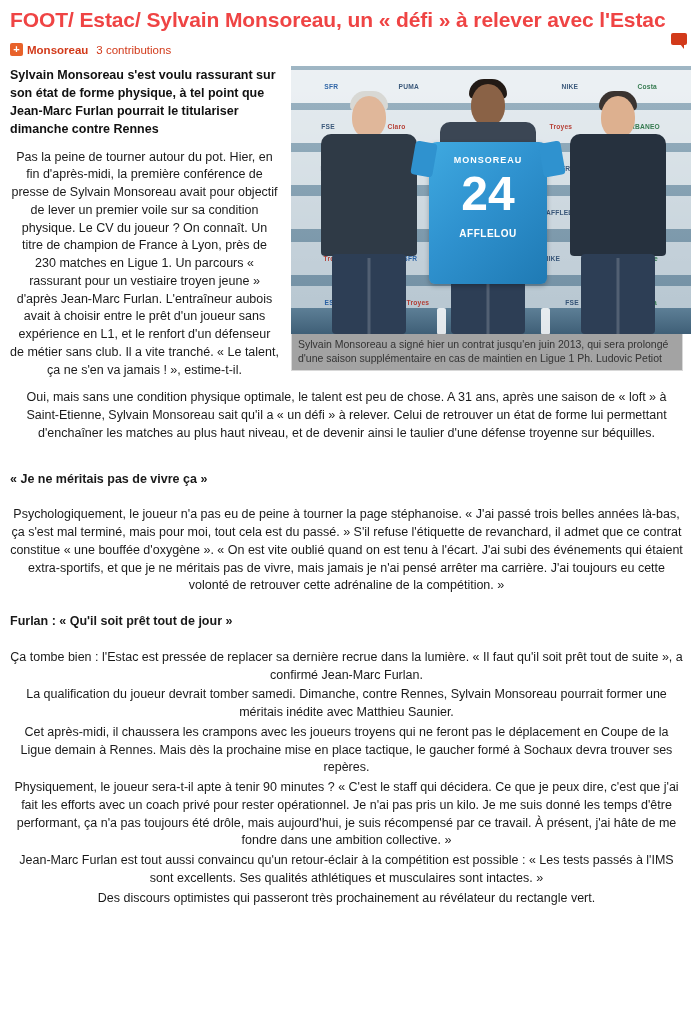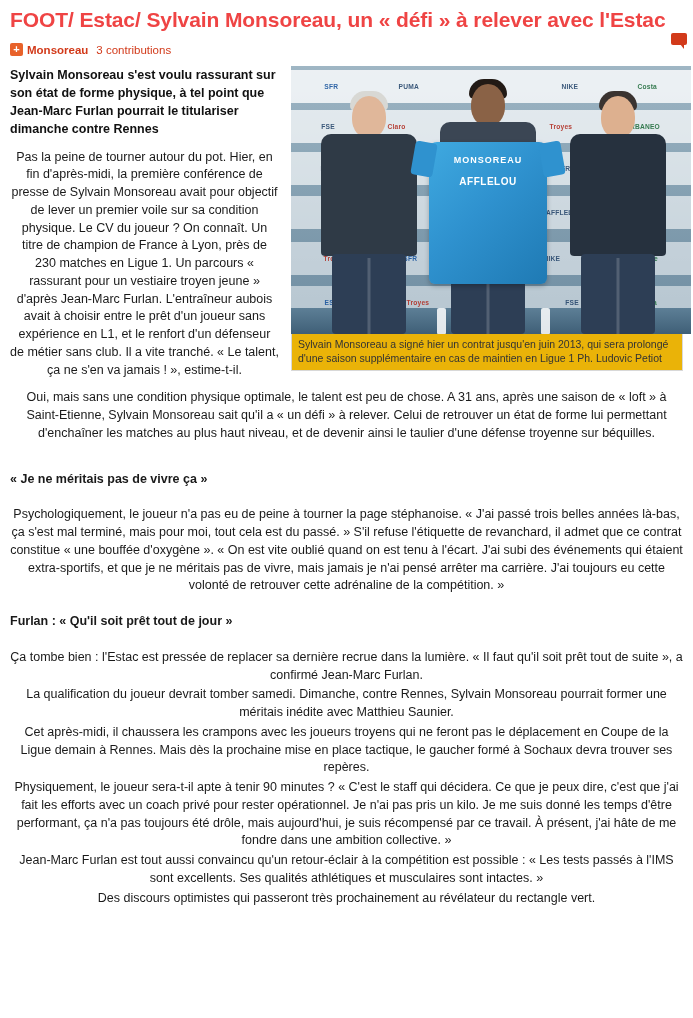--- a/index.html
+++ b/index.html
@@ -233,21 +233,21 @@
     background: rgba(255,255,255,0.85);
     border-radius: 2px 2px 1px 1px;
   }
   .table-front {
     position: absolute;
     left: 0; right: 0; bottom: 0;
     height: 26px;
     background: linear-gradient(180deg,#5d7f96,#3f5f77);
   }
   .caption {
-    background: #eab308;
+    background: #a3a3a3;
     border: 1px solid #d8d8d8;
     border-top: none;
     font-size: 10.5px;
     line-height: 1.33;
     color: #333;
     padding: 4px 6px;
     width: 392px;
   }
   .lead {
     font-weight: bold;
@@ -341,20 +341,21 @@
       <div class="legs"></div>
     </div>
 
     <div class="person p-mid">
       <div class="hair" style="background:#221a15;"></div>
       <div class="head" style="background:#8a6246;"></div>
       <div class="torso" style="background:#3b4654;"></div>
       <div class="legs"></div>
       <div class="jersey">
         <div class="j-name">MONSOREAU</div>
+        <div class="j-num">24</div>
         <div class="j-sponsor">AFFLELOU</div>
       </div>
     </div>
 
     <div class="person p-right">
       <div class="hair" style="background:#3a3330;"></div>
       <div class="head" style="background:#ddb08f;"></div>
       <div class="torso" style="background:#26313e;"></div>
       <div class="legs"></div>
     </div>

